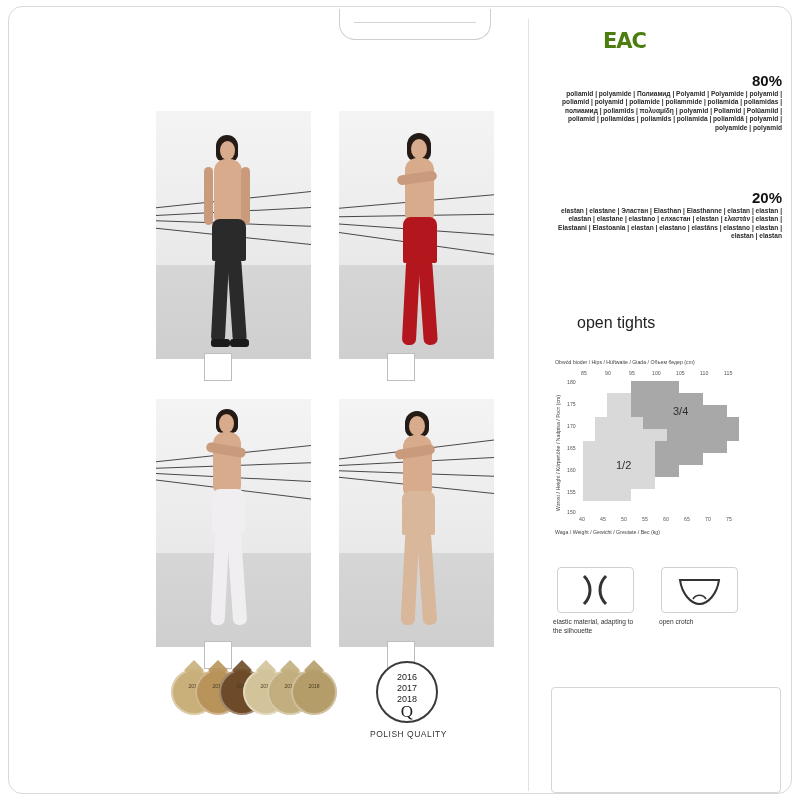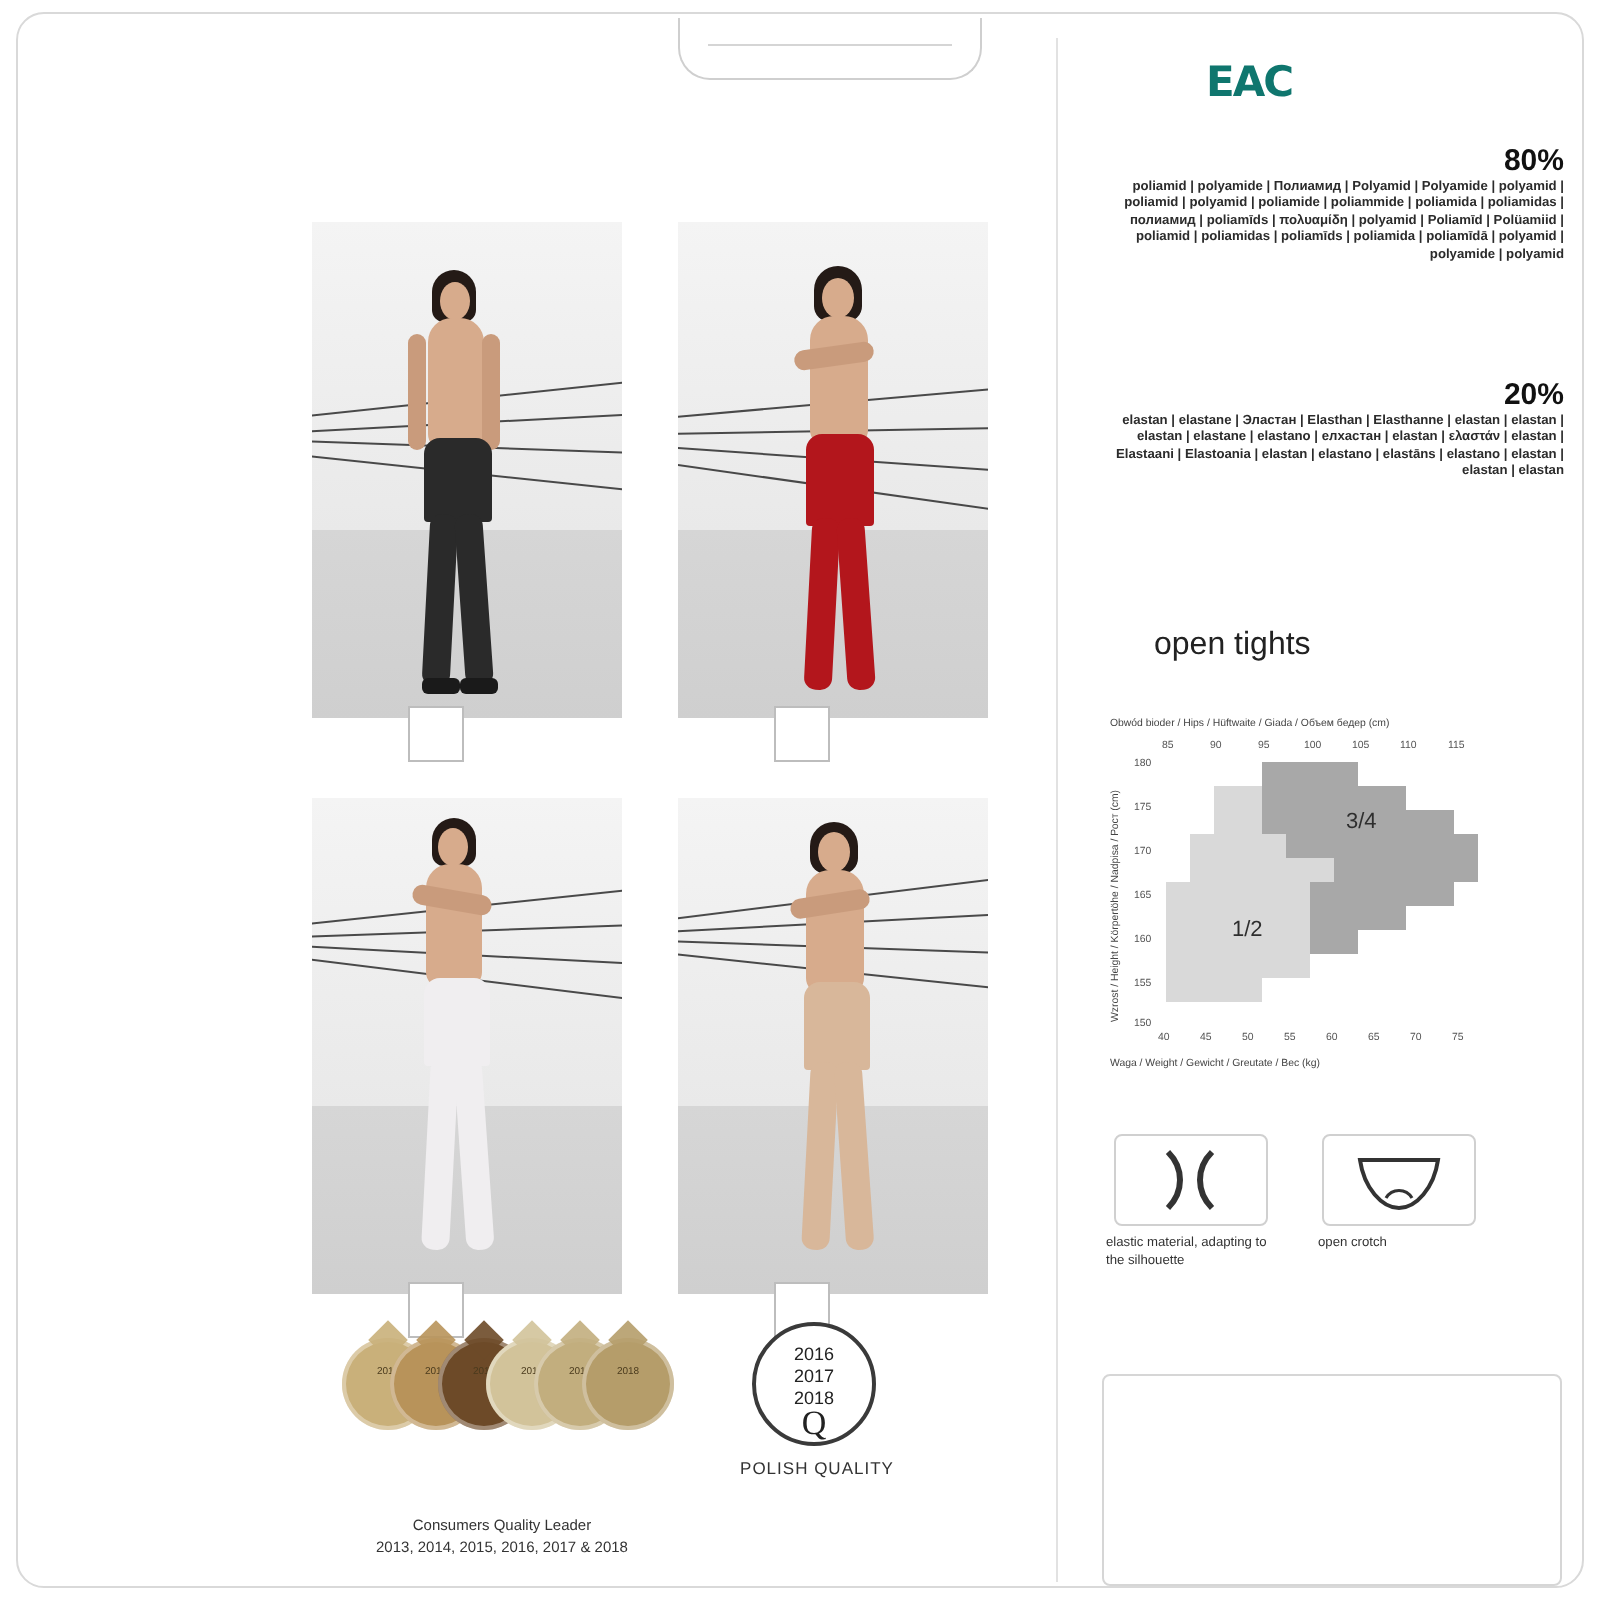--- a/index.html
+++ b/index.html
@@ -205,21 +205,21 @@
     font-size: 7px;
   }
   .eac {
     position: absolute;
     left: 64px;
     top: 10px;
     font-size: 21px;
     font-weight: bold;
     letter-spacing: -1px;
     font-family: "DejaVu Sans", sans-serif;
-    color: #0f766e;
+    color: #4d7c0f;
   }
   .comp-pct {
     font-size: 15px;
     color: #111;
     margin: 0 0 4px 0;
   }
   .comp-block {
     position: absolute;
     left: 18px;
     width: 225px;
@@ -414,24 +414,20 @@
         </div>
 
       <div class="quality-seal">
         <div>2016</div>
         <div>2017</div>
         <div>2018</div>
         <div class="q">Q</div>
       </div>
       <div class="seal-label">POLISH QUALITY</div>
 
-      <div class="caption" style="left:0px; top:98px; width:160px;">
-        <div>Consumers Quality Leader</div>
-        <div>2013, 2014, 2015, 2016, 2017 &amp; 2018</div>
-      </div>
     </div>
   </div>
 
   <div class="right">
 
     <div class="eac">EAC</div>
 
     <div class="comp-block" style="top:58px;">
       <div class="comp-pct">80%</div>
       <div>poliamid | polyamide | Полиамид | Polyamid | Polyamide | polyamid | poliamid | polyamid | poliamide | poliammide | poliamida | poliamidas | полиамид | poliamīds | πολυαμίδη | polyamid | Poliamīd | Polüamiid | poliamid | poliamidas | poliamīds | poliamida | poliamīdā | polyamid | polyamide | polyamid</div>

